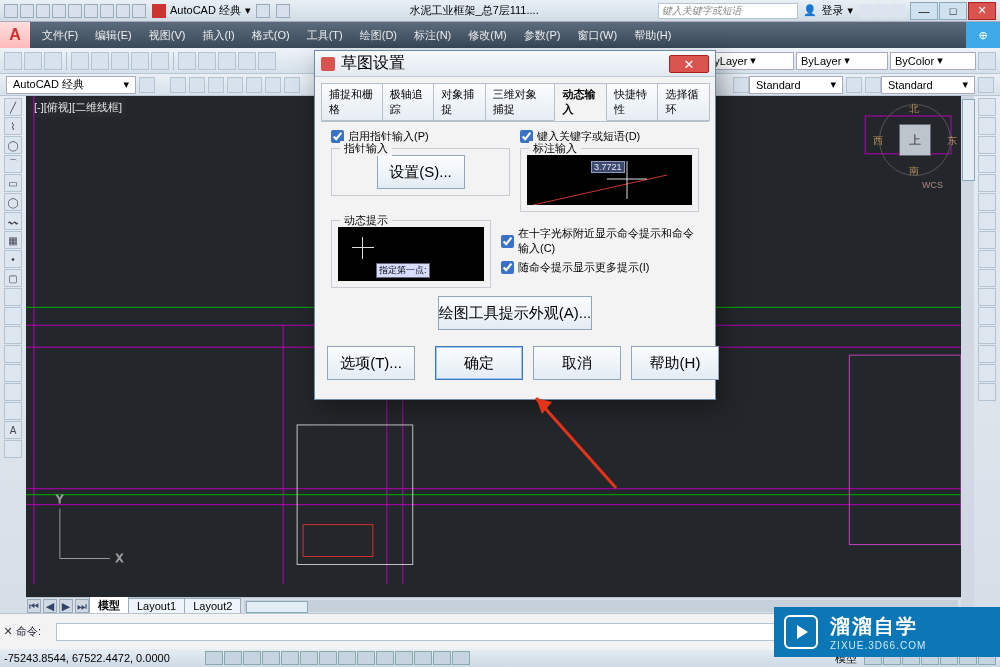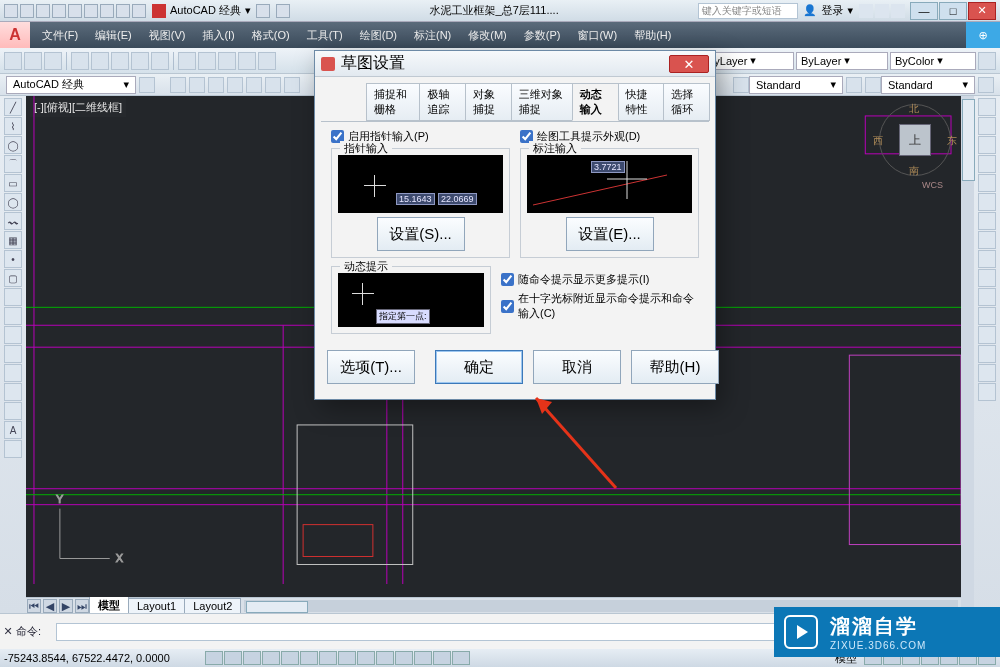--- a/index.html
+++ b/index.html
@@ -5,21 +5,21 @@
 * { box-sizing: border-box; margin: 0; padding: 0; font-family: "Microsoft YaHei", Arial, sans-serif; font-size: 11px; }
 body { width: 1000px; height: 667px; background: #e8ecef; overflow: hidden; position: relative; }
 
 
 .titlebar { height: 22px; background: linear-gradient(#e9f0f5,#d0dce6); display: flex; align-items: center; padding: 0 4px; border-bottom: 1px solid #aab; }
 .titlebar .qat { display: flex; gap: 2px; align-items: center; }
 .titlebar .qat span { width: 14px; height: 14px; background: #d8e0eb; border: 1px solid #9ab; }
 .titlebar .ws { margin: 0 6px; font-size: 11px; display: flex; align-items: center; gap: 4px; }
 .titlebar .ws .logo { width: 14px; height: 14px; background: #c33; }
 .titlebar .doc { flex: 1; text-align: center; overflow: hidden; white-space: nowrap; }
-.titlebar .search { width: 100px; height: 16px; background: #fff; border: 1px solid #b3c4d4; font-size: 10px; padding: 0 3px; color: #888; }
+.titlebar .search { width: 140px; height: 16px; background: #fff; border: 1px solid #b3c4d4; font-size: 10px; padding: 0 3px; color: #888; font-style: italic; }
 .titlebar .login { margin: 0 6px; display: flex; align-items: center; gap: 4px; font-size: 11px; }
 .titlebar .rtools { display: flex; gap: 2px; }
 .titlebar .rtools span { width: 14px; height: 14px; background: #dce5ef; }
 .winbtns { display: flex; margin-left: 4px; }
 .winbtns span { width: 28px; height: 18px; display: flex; align-items: center; justify-content: center; margin-left: 1px; }
 .winbtns .min, .winbtns .max { background: #cfe0ee; border: 1px solid #8ab; }
 .winbtns .close { background: #d9534f; color: #fff; border: 1px solid #a22; }
 
 
 .menubar-row { height: 26px; display: flex; align-items: stretch; }
@@ -79,28 +79,28 @@
 .statusbar .coord { width: 200px; }
 .statusbar .sicon { width: 18px; height: 14px; background: #c6d3e1; border: 1px solid #8aa; display: flex; align-items: center; justify-content: center; }
 .statusbar .stext { margin: 0 6px; }
 
 
 .dialog { position: absolute; left: 314px; top: 50px; width: 402px; height: 350px; background: #f3f3f3; border: 1px solid #6d8aa6; box-shadow: 6px 8px 24px rgba(0,0,0,.35); font-size: 12px; }
 .dialog .dtitle { height: 26px; background: linear-gradient(#f6f9fb,#e2e9f0); display: flex; align-items: center; padding: 0 6px; border-bottom: 1px solid #c0c9d2; }
 .dialog .dtitle .dlogo { width: 14px; height: 14px; background: #d9534f; margin-right: 6px; border-radius: 2px; }
 .dialog .dtitle .dname { flex: 1; font-size: 16px; }
 .dialog .dtitle .dclose { width: 40px; height: 18px; background: #d9534f; color: #fff; text-align: center; line-height: 18px; border: 1px solid #a22; border-radius: 2px; font-size: 13px; }
-.dialog .dtabs { display: flex; padding: 6px 6px 0; gap: 0; background: #f3f3f3; margin-left: 45px; }
+.dialog .dtabs { display: flex; padding: 6px 6px 0; gap: 0; background: #f3f3f3; }
 .dialog .dtabs span { padding: 3px 7px; border: 1px solid #b7c1cb; background: linear-gradient(#fafcff,#e6edf3); font-size: 11px; margin-right: -1px; cursor: pointer; }
 .dialog .dtabs span.active { background: #f3f3f3; border-bottom-color: #f3f3f3; position: relative; z-index: 1; font-weight: bold; }
 .dialog .dbody { padding: 3px 10px 8px; border-top: 1px solid #b7c1cb; margin: 0 6px; }
 .dialog .row2 { display: flex; gap: 10px; }
 .dialog .grp { flex: 1; border: 1px solid #c6cdd5; padding: 2px 6px 6px; margin-top: 4px; position: relative; }
 .dialog .grp .glabel { position: absolute; top: -8px; left: 8px; background: #f3f3f3; padding: 0 4px; font-size: 11px; }
-.dialog .preview { height: 58px; background: #000; position: relative; margin-top: 4px; }
+.dialog .preview { height: 50px; background: #000; position: relative; margin-top: 4px; }
 .dialog .preview .cross { position: absolute; left: 30px; top: 24px; width: 14px; height: 14px; }
 .dialog .preview .cross::before, .dialog .preview .cross::after { content: ""; position: absolute; background: #ddd; }
 .dialog .preview .cross::before { left: 6px; top: -4px; width: 1px; height: 22px; }
 .dialog .preview .cross::after { left: -4px; top: 6px; width: 22px; height: 1px; }
 .dialog .preview .tag { position: absolute; background: #3d4a6e; color: #e6e6ff; border: 1px solid #8e98c2; font-size: 9px; padding: 0 2px; }
 .dialog .check { display: flex; align-items: center; gap: 4px; margin: 4px 0 2px; font-size: 11px; }
 .dialog .check input { width: 13px; height: 13px; accent-color: #3a72c8; }
 .dialog .btns { text-align: center; margin-top: 4px; }
 .dialog button { min-width: 88px; height: 34px; background: linear-gradient(#fbfdff,#e3ecf3); border: 1px solid #91a6bb; font-size: 15px; cursor: pointer; }
 .dialog button.primary { border-color: #3c78b8; box-shadow: 0 0 0 1px #9cc6f0 inset; }
@@ -386,68 +386,65 @@
   </div>
   <div class="dbody">
     <div class="row2">
       <div style="flex:1">
         <label class="check">
           <input type="checkbox" checked="" style="">
           <span>启用指针输入(P)</span>
         </label>
         <div class="grp">
           <div class="glabel">指针输入</div>
-          <div class="preview">
-            <div class="cross"></div>
-            <div class="tag" style="left:58px;top:38px">15.1643</div>
-            <div class="tag" style="left:100px;top:38px">22.0669</div>
-          </div>
           <div class="btns"><button>设置(S)...</button></div>
         </div>
       </div>
       <div style="flex:1">
         <label class="check">
           <input type="checkbox" checked="" style="">
-          <span>绘图工具提示外观(D)</span>
+          <span>键入关键字或短语(D)</span>
         </label>
         <div class="grp">
           <div class="glabel">标注输入</div>
           <div class="preview">
             <svg width="100%" height="100%">
                 <line x1="6" y1="50" x2="140" y2="20" stroke="#c33"></line>
                 <line x1="100" y1="6" x2="100" y2="44" stroke="#ddd"></line>
                 <line x1="80" y1="24" x2="120" y2="24" stroke="#ddd"></line>
               </svg>
             <div class="tag" style="left:64px;top:6px">3.7721</div>
           </div>
-          <div class="btns"><button>设置(E)...</button></div>
         </div>
       </div>
     </div>
 
     <div class="row2" style="margin-top:4px;">
       <div class="grp" style="flex:0 0 160px">
         <div class="glabel">动态提示</div>
         <div class="preview" style="height:54px">
           <div class="cross" style="left:18px;top:14px"></div>
           <div class="tag" style="left:38px;top:36px;background:#d8dcff;color:#000;border-color:#667">指定第一点:</div>
         </div>
       </div>
       <div style="flex:1;padding-top:6px;">
         <label class="check">
           <input type="checkbox" checked="" style="">
-          <span>随命令提示显示更多提示(I)</span>
+          <span>在十字光标附近显示命令提示和命令输入(C)</span>
         </label>
         <label class="check">
           <input type="checkbox" checked="" style="">
-          <span>在十字光标附近显示命令提示和命令输入(C)</span>
+          <span>随命令提示显示更多提示(I)</span>
         </label>
       </div>
     </div>
 
+    <div class="btns" style="margin-top:8px;">
+      <button style="min-width:150px">绘图工具提示外观(A)...</button>
+    </div>
   </div>
   <div class="dfooter">
     <button>选项(T)...</button>
     <div class="spacer"></div>
     <button class="primary">确定</button>
     <button>取消</button>
     <button>帮助(H)</button>
   </div>
 </div>
 

